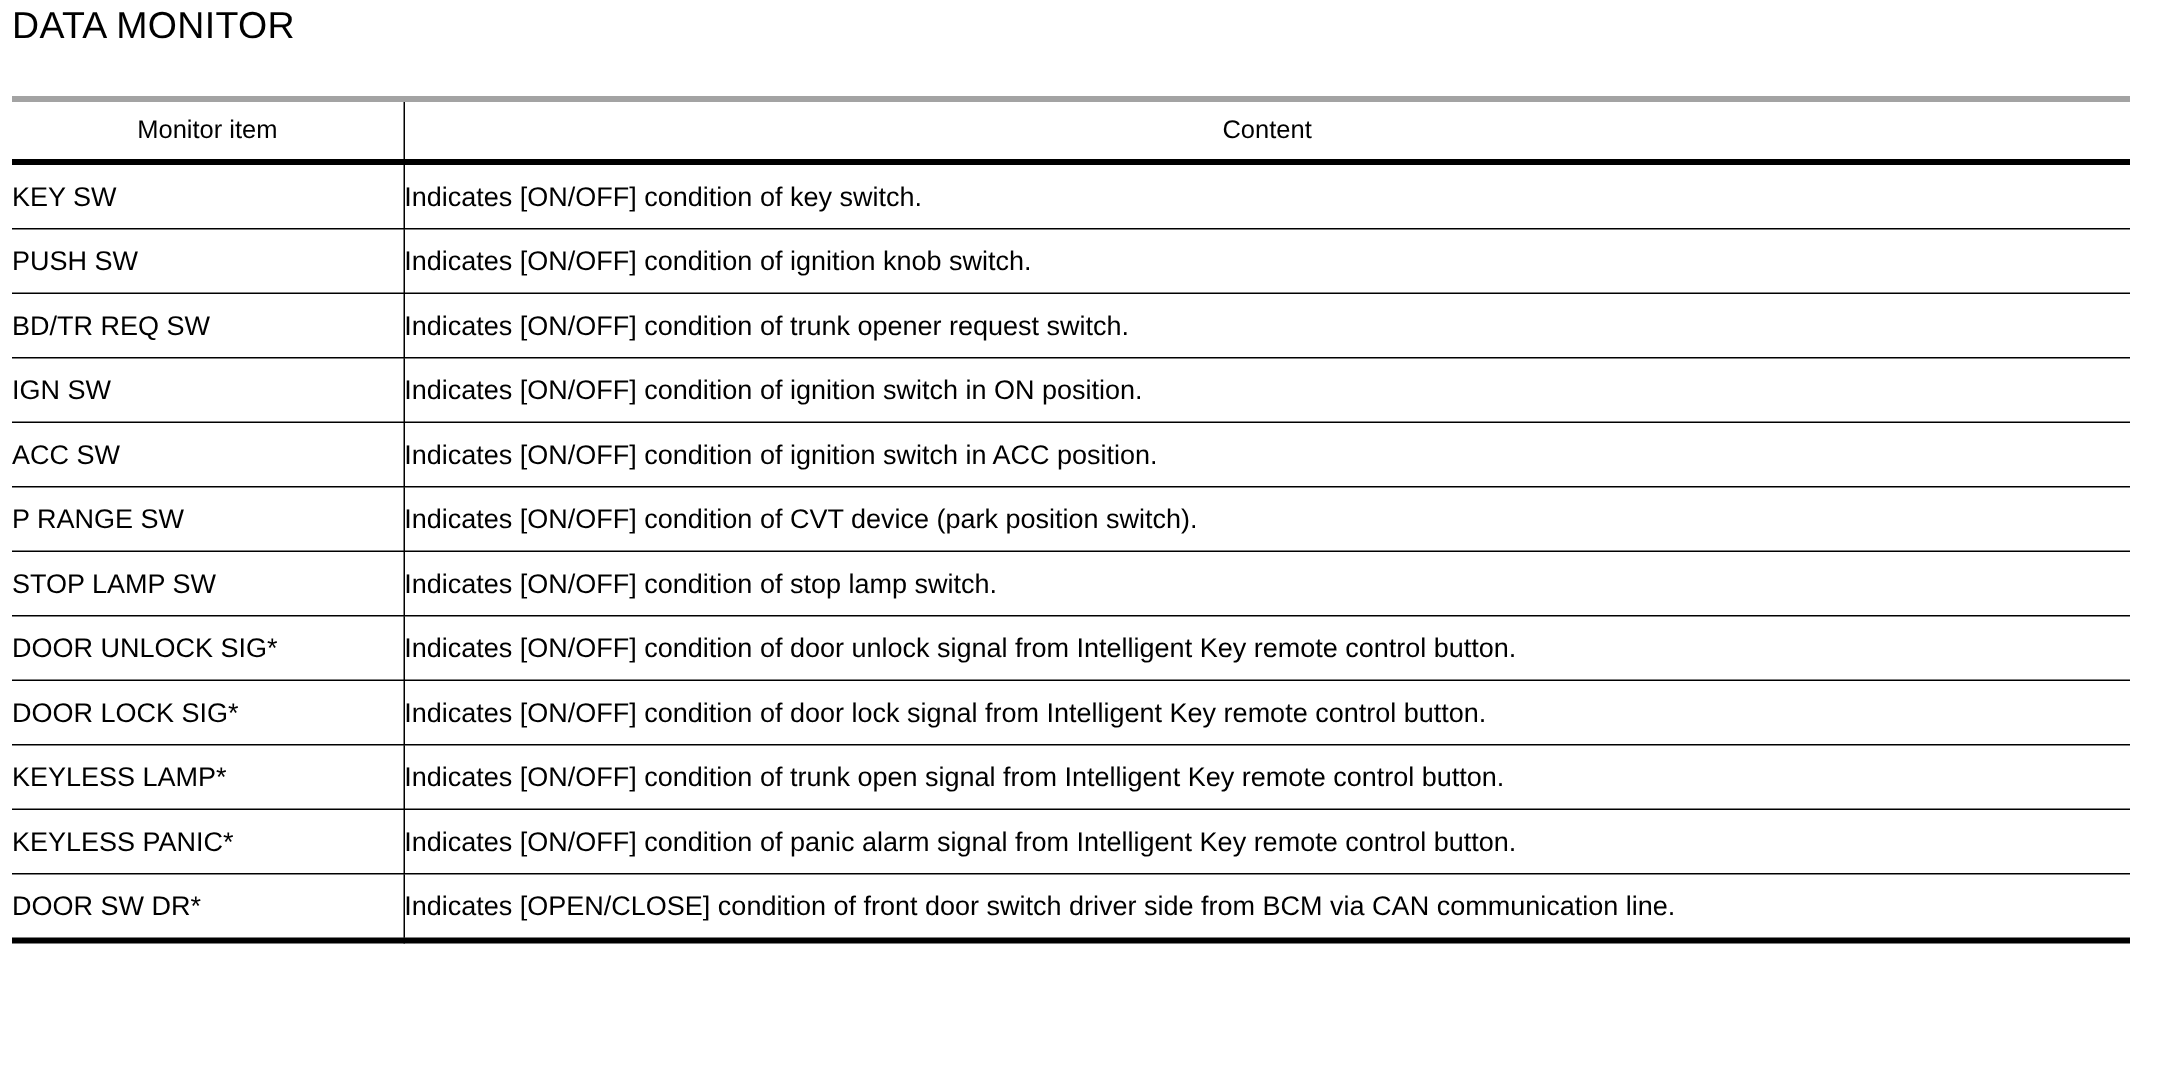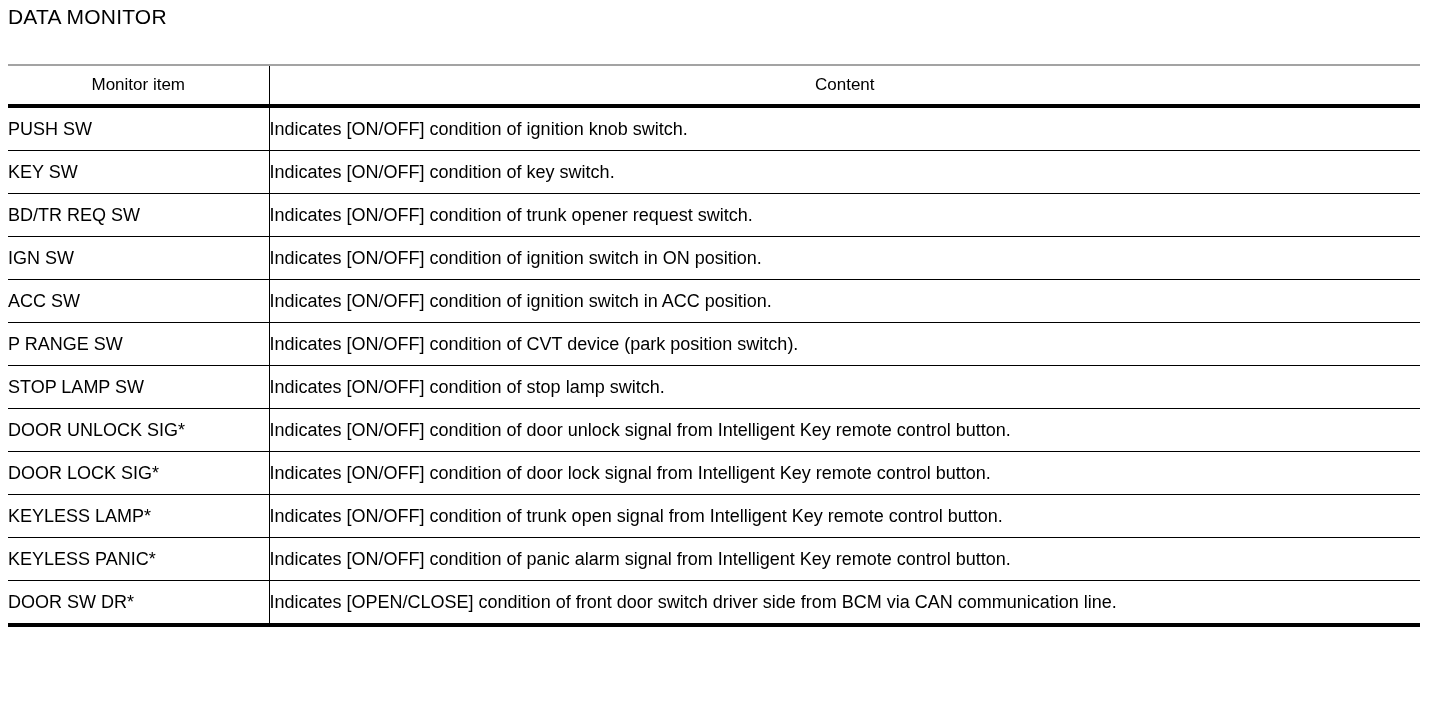--- a/index.html
+++ b/index.html
@@ -20,39 +20,39 @@
     position: relative;
     width: 1456px;
     height: 726px;
     box-sizing: border-box;
   }
 
   .page-title {
     position: absolute;
     left: 8px;
     top: 2px;
-    font-size: 21px;
+    font-size: 25px;
     line-height: 30px;
     letter-spacing: 0.2px;
     font-weight: 400;
     white-space: nowrap;
   }
 
   .table-wrap {
     position: absolute;
     left: 8px;
     top: 64px;
     width: 1412px;
   }
 
   table.datamon {
     width: 1412px;
     border-collapse: collapse;
     table-layout: fixed;
-    border-top: 2px solid #a3a3a3;
+    border-top: 4px solid #a3a3a3;
     border-bottom: 4px solid #000;
   }
 
   table.datamon col.c-item { width: 261px; }
   table.datamon col.c-content { width: 1151px; }
 
   table.datamon th,
   table.datamon td {
     border-bottom: 1.5px solid #000;
     padding: 0;
@@ -113,26 +113,26 @@
           <th class="col-item">
             <span class="hdr-label">Monitor item</span>
           </th>
           <th class="col-content">
             <span class="hdr-label">Content</span>
           </th>
         </tr>
       </thead>
       <tbody id="table-body">
           <tr>
+            <td class="cell-item">KEY SW</td>
+            <td class="cell-content">Indicates [ON/OFF] condition of key switch.</td>
+          </tr>
+          <tr>
             <td class="cell-item">PUSH SW</td>
             <td class="cell-content">Indicates [ON/OFF] condition of ignition knob switch.</td>
-          </tr>
-          <tr>
-            <td class="cell-item">KEY SW</td>
-            <td class="cell-content">Indicates [ON/OFF] condition of key switch.</td>
           </tr>
           <tr>
             <td class="cell-item">BD/TR REQ SW</td>
             <td class="cell-content">Indicates [ON/OFF] condition of trunk opener request switch.</td>
           </tr>
           <tr>
             <td class="cell-item">IGN SW</td>
             <td class="cell-content">Indicates [ON/OFF] condition of ignition switch in ON position.</td>
           </tr>
           <tr>

